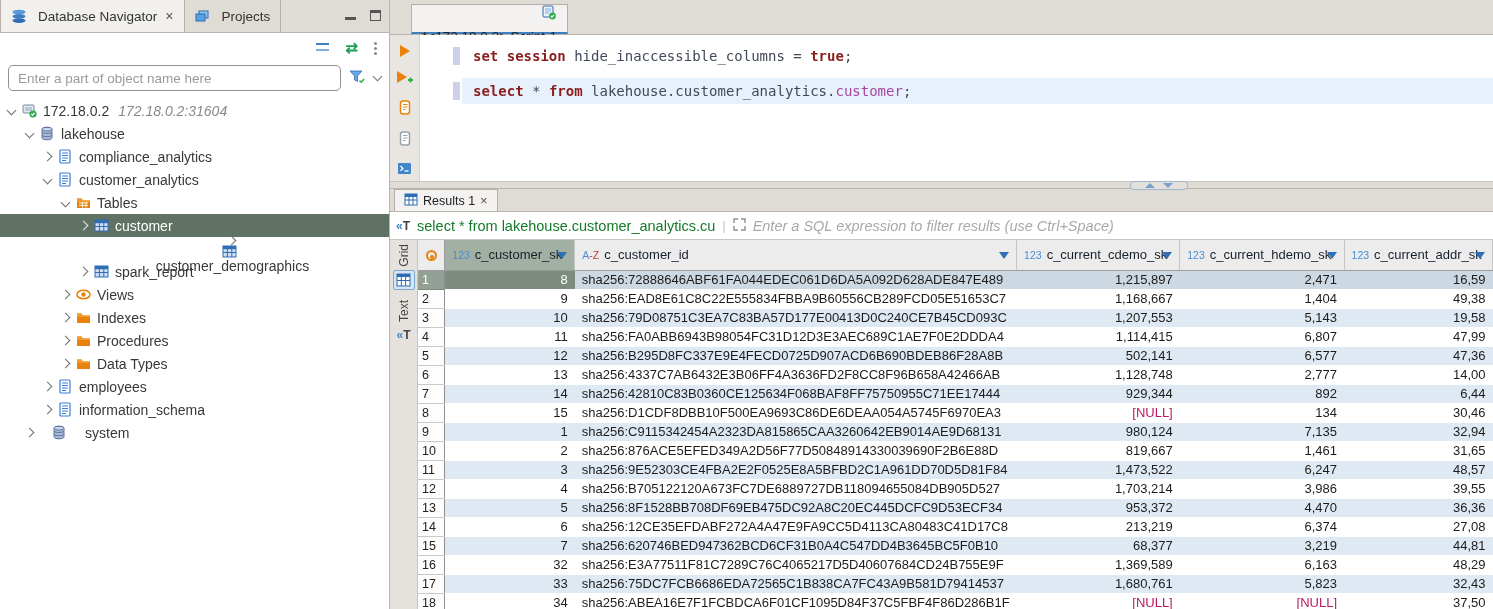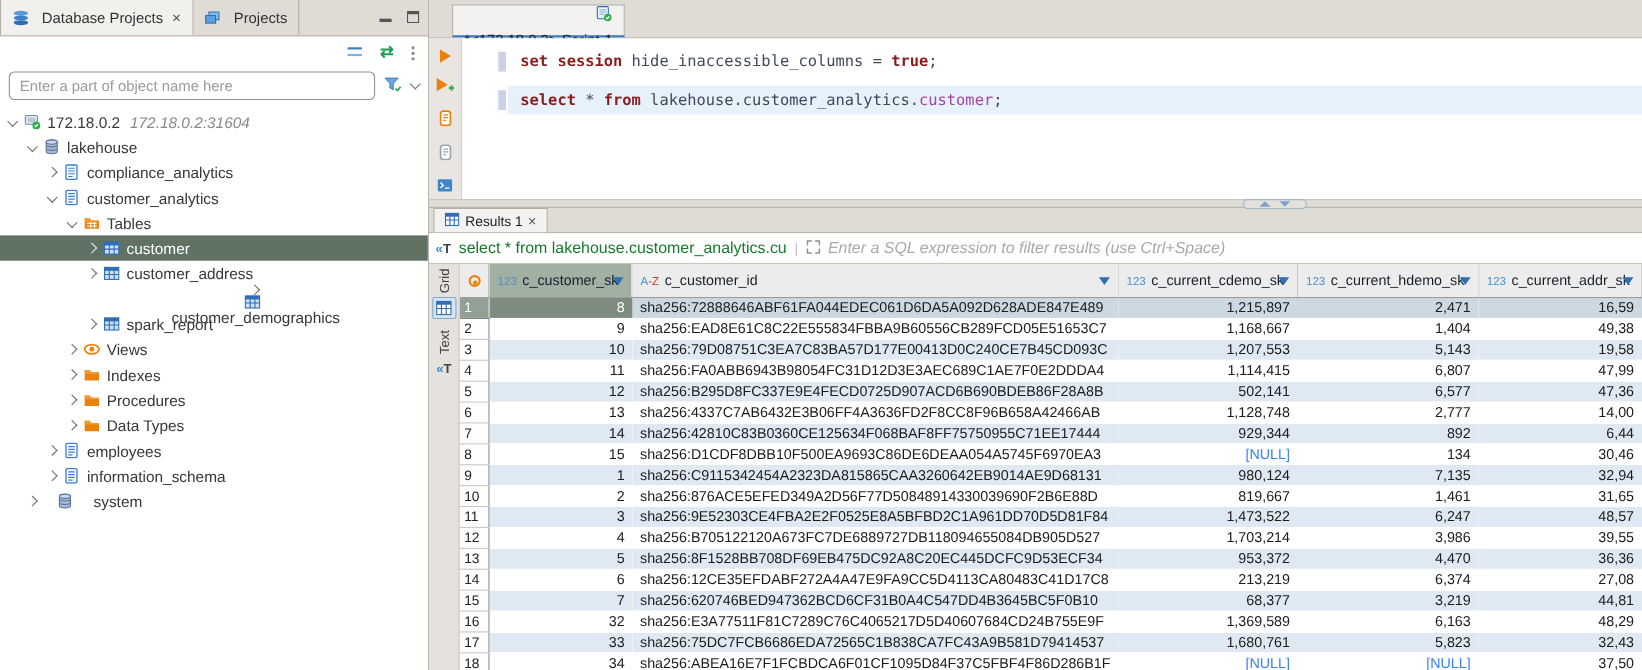--- a/index.html
+++ b/index.html
@@ -87,40 +87,40 @@
   .target-ico { display:inline-block; width:11px; height:11px; border:2px solid #e8820c; border-radius:50%; position:relative; vertical-align:middle; }
   .target-ico::after { content:""; position:absolute; left:2.5px; top:2.5px; width:4px; height:4px; border-radius:50%; background:#e8820c; }
   .rownum { height:19px; background:#fdfdfd; border-right:1px solid #8f8f8f; border-bottom:1px solid #c9c9c9; padding:0 3px 0 4px; font-size:12.5px; color:#222; text-align:left; }
   .rownum.selrow { background:#93a095; color:#fff; border-bottom:1px solid #7c8a7e; }
   .dcell { height:19px; padding:0 7px; font-size:13px; color:#1c1c1c; border-bottom:1px solid transparent; }
   tr.odd .dcell { background:#dfe9f4; }
   tr.even .dcell { background:#fff; }
   tr.selrow .dcell { background:#ccd8e2; }
   tr.selrow .dcell.focus { background:#7e8c80; color:#fff; }
   .dcell.num { text-align:right; }
-  .dcell .null { color:#3b82f6;margin-left:29px; }
+  .dcell .null { color:#be185d;margin-left:29px; }
 
   .icon-play { width:0; height:0; border-top:6px solid transparent; border-bottom:6px solid transparent; border-left:10px solid #e8820c; }
 </style>
 </head>
 <body>
 
 <div class="app">
 
   <aside class="nav-panel">
     <div class="panel-tabbar">
       <div class="ptab active">
         <span class="tree-ico">
             <svg width="16" height="15" viewBox="0 0 16 15">
               <ellipse cx="8" cy="3" rx="6.5" ry="2.3" fill="#5a9ad8"></ellipse>
               <ellipse cx="8" cy="7.3" rx="6.5" ry="2.3" fill="#3f7fc0"></ellipse>
               <ellipse cx="8" cy="11.6" rx="6.5" ry="2.3" fill="#2f6db6"></ellipse>
             </svg>
           </span>
-        <span>Database Projects</span>
+        <span>Database Navigator</span>
         <span class="close">×</span>
       </div>
       <div class="ptab">
         <span class="tree-ico">
             <svg width="15" height="14" viewBox="0 0 15 14">
               <rect x="4" y="2" width="9" height="7" fill="#8fc4e8" stroke="#2f6db6"></rect>
               <rect x="1" y="5" width="9" height="7" fill="#5aa0e0" stroke="#2f6db6"></rect>
             </svg>
           </span>
         <span>Projects</span>
@@ -210,33 +210,20 @@
           <span class="tree-ico">
             <svg width="15" height="13" viewBox="0 0 15 13">
               <rect x="1" y="1" width="13" height="11" fill="#cfe0f4" stroke="#2f6db6"></rect>
               <rect x="1" y="1" width="13" height="3.2" fill="#2f6db6"></rect>
               <line x1="1" y1="7.5" x2="14" y2="7.5" stroke="#2f6db6"></line>
               <line x1="5.4" y1="4" x2="5.4" y2="12" stroke="#2f6db6"></line>
               <line x1="9.8" y1="4" x2="9.8" y2="12" stroke="#2f6db6"></line>
             </svg>
           </span>
           <span>customer</span>
-        </div>
-        <div class="tree-row" style="padding-left: 76px;">
-          <span class="chev col"></span>
-          <span class="tree-ico">
-            <svg width="15" height="13" viewBox="0 0 15 13">
-              <rect x="1" y="1" width="13" height="11" fill="#cfe0f4" stroke="#2f6db6"></rect>
-              <rect x="1" y="1" width="13" height="3.2" fill="#2f6db6"></rect>
-              <line x1="1" y1="7.5" x2="14" y2="7.5" stroke="#2f6db6"></line>
-              <line x1="5.4" y1="4" x2="5.4" y2="12" stroke="#2f6db6"></line>
-              <line x1="9.8" y1="4" x2="9.8" y2="12" stroke="#2f6db6"></line>
-            </svg>
-          </span>
-          <span>customer_address</span>
         </div>
         <div class="tree-row" style="padding-left: 76px; flex-direction: column;">
           <span class="chev col"></span>
           <span class="tree-ico">
             <svg width="15" height="13" viewBox="0 0 15 13">
               <rect x="1" y="1" width="13" height="11" fill="#cfe0f4" stroke="#2f6db6"></rect>
               <rect x="1" y="1" width="13" height="3.2" fill="#2f6db6"></rect>
               <line x1="1" y1="7.5" x2="14" y2="7.5" stroke="#2f6db6"></line>
               <line x1="5.4" y1="4" x2="5.4" y2="12" stroke="#2f6db6"></line>
               <line x1="9.8" y1="4" x2="9.8" y2="12" stroke="#2f6db6"></line>

